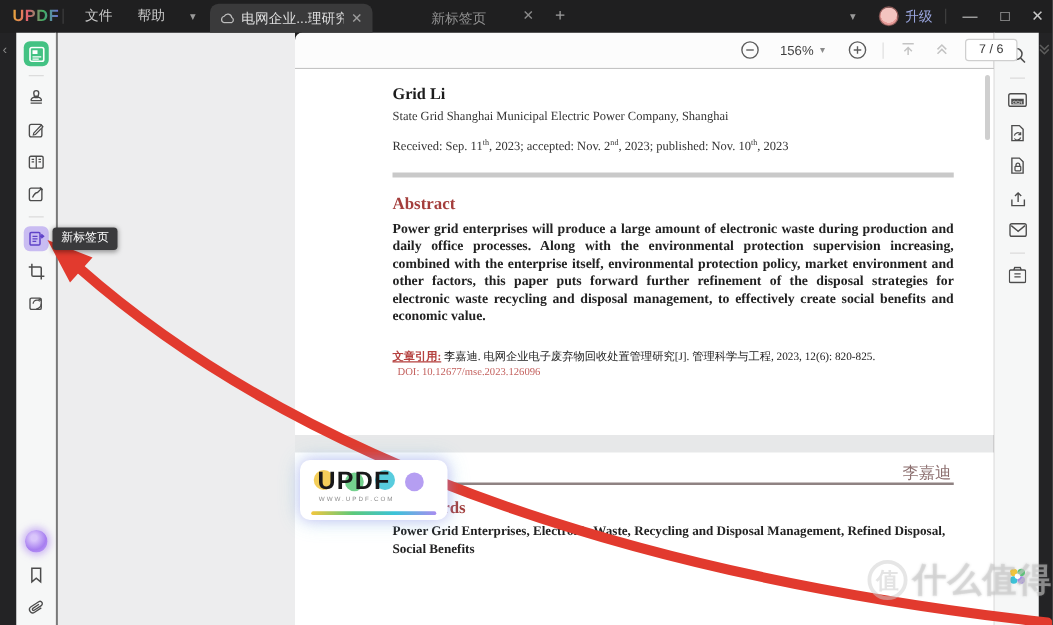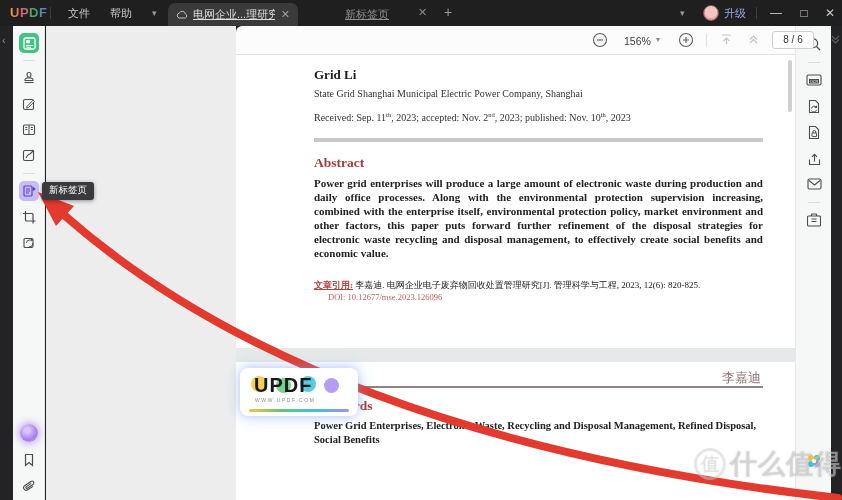--- a/index.html
+++ b/index.html
@@ -12,21 +12,21 @@
   .logo { position:absolute; left:10px; top:5px; font-size:13px; font-weight:bold; letter-spacing:.5px;
     background:linear-gradient(90deg,#e7a93a,#e05f71,#3fae62,#6f6fd8);
     -webkit-background-clip:text; background-clip:text; color:transparent; }
   .tb-divider { position:absolute; top:7px; width:1px; height:12px; background:#3d3d3d; }
   .menu-item { position:absolute; top:0; height:26px; line-height:26px; padding:0 10px; color:#c9c9c9; font-size:11px; cursor:default; }
   .tab-caret { position:absolute; left:152px; top:8px; color:#9a9a9a; font-size:9px; }
   .tab { position:absolute; top:3px; height:23px; display:flex; align-items:center; font-size:11px; }
   .tab.active { left:168px; width:130px; background:#3a3a3b; border-radius:7px 7px 0 0; color:#dedede; padding:0 8px; }
   .tab.inactive { left:312px; width:110px; color:#8f8f8f; padding:0 8px; }
   .tab .cloud { margin-right:5px; display:inline-flex; }
-  .tab .title { flex:1; white-space:nowrap; overflow:hidden;text-decoration:underline; }
+  .tab .title { flex:1; white-space:nowrap; overflow:hidden; }
   .tab .x { color:#9d9d9d; font-size:11px; margin-left:6px; }
   .tab-close-2 { position:absolute; left:418px; top:6px; color:#8a8a8a; font-size:11px; }
   .tab-add { position:absolute; left:444px; top:4px; color:#9d9d9d; font-size:14px; }
   .tb-right-caret { position:absolute; left:680px; top:8px; color:#9a9a9a; font-size:9px; }
   .avatar { position:absolute; left:703px; top:5px; width:16px; height:16px; border-radius:50%;
     background:radial-gradient(circle at 50% 42%, #f3c4c0 58%, #e89d9a 60%); border:1px solid #8a5a58; }
   .upgrade { position:absolute; left:724px; top:6px; font-size:11px; color:#9aa6df; }
   .win-btn { position:absolute; top:0; width:28px; height:26px; text-align:center; line-height:26px; color:#c9c9c9; font-size:12px; }
 
   
@@ -68,21 +68,21 @@
   .serif { font-family:"Liberation Serif", serif; }
   .doc-author { position:absolute; left:78px; top:12px; font-size:13px; font-weight:bold; color:#1c1c1c; }
   .doc-affil { position:absolute; left:78px; top:33px; font-size:10px; color:#333; }
   .doc-received { position:absolute; left:78px; top:56px; font-size:10px; color:#333; }
   .doc-received sup { font-size:6.5px; }
   .doc-bar { position:absolute; left:78px; top:83px; width:449px; height:4px; background:#c9c9c9; }
   .h-red { position:absolute; left:78px; font-size:13.5px; font-weight:bold; color:#a43e3c; }
   .doc-abs { position:absolute; left:78px; top:122px; width:449px; font-size:11px; font-weight:bold; color:#222; text-align:justify; line-height:1.27; }
   .doc-cite { position:absolute; left:78px; top:224px; width:460px; font-size:9px; color:#222; white-space:nowrap; }
   .doc-cite b { color:#b5413f;text-decoration:underline; }
-  .doc-doi { position:absolute; left:92px; top:237px; font-size:8.5px; color:#c4625f; }
+  .doc-doi { position:absolute; left:82px; top:237px; font-size:8.5px; color:#c4625f; }
   .p2-author { position:absolute; right:34px; top:7px; font-size:13px; color:#8d7070; }
   .p2-rule { position:absolute; left:78px; top:24px; width:449px; height:2px; background:#8f8282; }
   .p2-keytitle { position:absolute; left:78px; top:36px; font-size:13.5px; font-weight:bold; color:#a43e3c; }
   .p2-keywords { position:absolute; left:78px; top:57px; width:452px; font-size:10.5px; font-weight:bold; color:#222; line-height:1.3; }
 
   
   .wm-card { position:absolute; left:240px; top:368px; width:118px; height:48px; background:#fff; border-radius:8px; z-index:45;
     box-shadow:0 0 10px rgba(170,130,240,.45), 0 0 18px rgba(80,200,220,.3); }
   .wm-brand { position:absolute; left:14px; top:6px; font-size:20px; font-weight:bold; color:#18181a; letter-spacing:1px; z-index:2; font-family:"Liberation Sans",sans-serif; }
   .wm-dot { position:absolute; border-radius:50%; opacity:.85; z-index:1; }
@@ -289,21 +289,21 @@
     <span class="t-ic disabled" style="left:483px">
       <svg width="15" height="15" viewBox="0 0 15 15">
           <path d="M3 3h9M7.5 12V6M4.5 9 7.5 6l3 3" fill="none" stroke="currentColor" stroke-width="1.2"></path>
         </svg>
     </span>
     <span class="t-ic disabled" style="left:510px">
       <svg width="15" height="15" viewBox="0 0 15 15">
           <path d="M4 9.5 7.5 6l3.5 3.5M4 13 7.5 9.5 11 13" fill="none" stroke="currentColor" stroke-width="1.2" transform="translate(0,-2)"></path>
         </svg>
     </span>
-    <span class="page-box">8 / 6</span>
+    <span class="page-box">7 / 6</span>
     <span class="t-ic" style="left:592px">
       <svg width="15" height="15" viewBox="0 0 15 15">
           <path d="M4 4 7.5 7.5 11 4M4 7.5 7.5 11 11 7.5" fill="none" stroke="currentColor" stroke-width="1.2"></path>
         </svg>
     </span>
 
   </div>
   <div class="scroll-thumb"></div>
 
   <div class="canvas">

